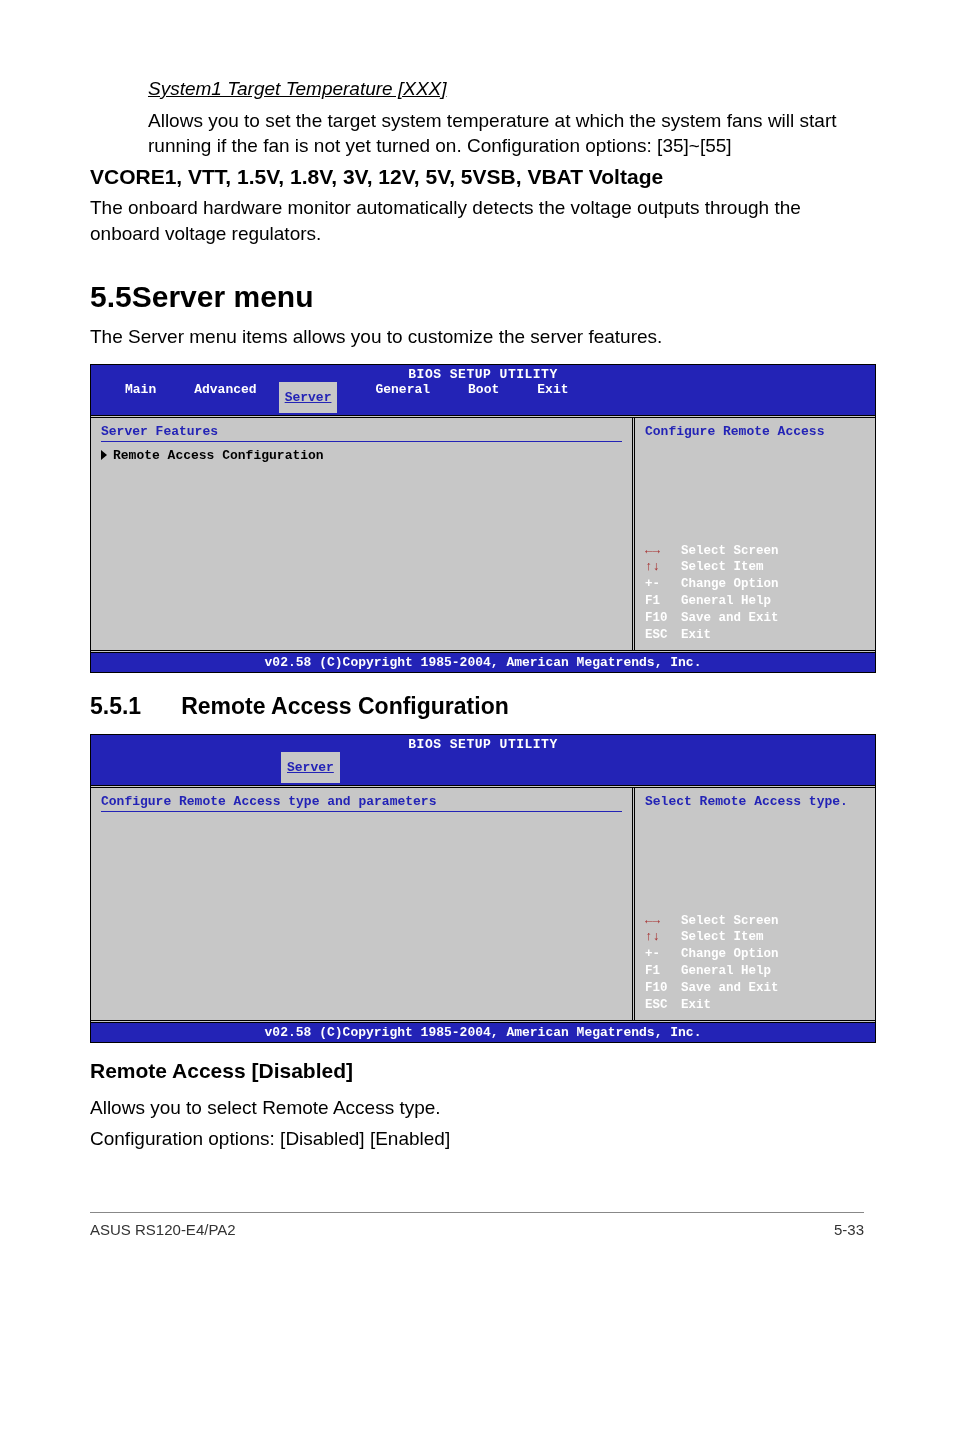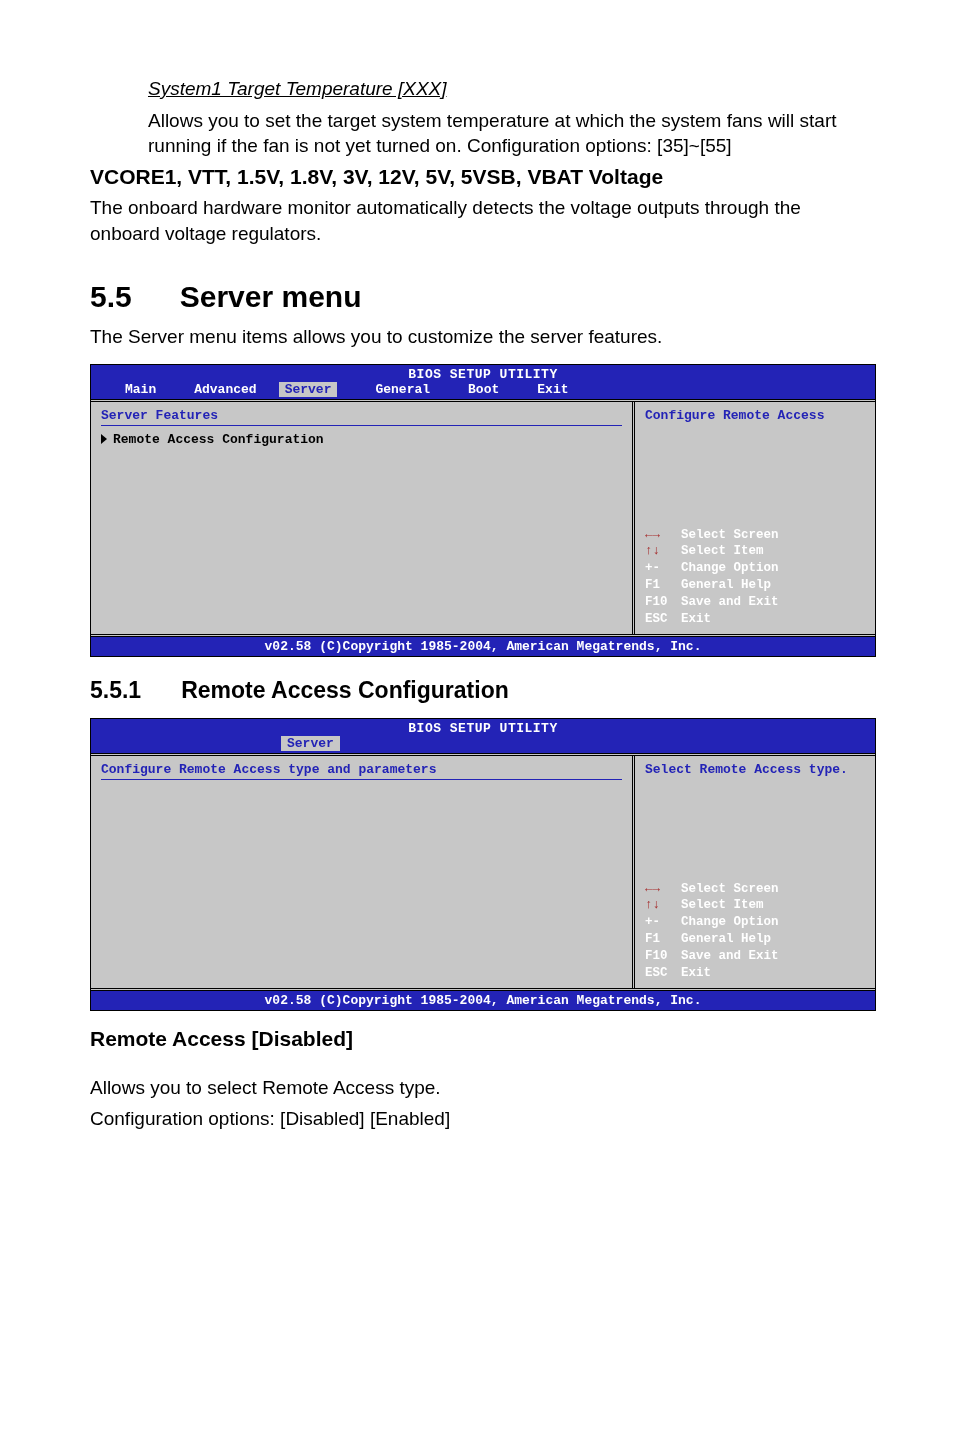--- a/index.html
+++ b/index.html
@@ -26,21 +26,20 @@
     text-decoration: underline;
   }
   .h-bold {
     font-weight: bold;
     font-size: 21px;
     margin-bottom: 4px;
   }
   .sec-title-row {
     display: flex;
     align-items: flex-start;
-    gap: 48px;
     margin-top: 34px;
     margin-bottom: 10px;
   }
   .sec-num {
     font-weight: bold;
     font-size: 30px;
   }
   .sec-text {
     font-weight: bold;
     font-size: 30px;
@@ -85,21 +84,22 @@
     padding-left: 18px;
     gap: 22px;
   }
   .tab {
     color: #fff;
     padding-left: 16px;
   }
   .tab.active {
     background: #c7c7c7;
     color: #2323b6;
-    padding: 0 6px;
+    padding: 8px 6px;
+    text-decoration: underline;
   }
   .bios-mid {
     background: #c7c7c7;
     display: flex;
     border-top: 3px double #000;
     border-bottom: 3px double #000;
   }
   .bios-left {
     flex: 1;
     padding: 6px 10px;
@@ -294,17 +294,21 @@
               <span class="k">ESC</span>
               <span>Exit</span>
             </div>
         </div>
       </div>
     </div>
     <div class="bios-footer">v02.58 (C)Copyright 1985-2004, American Megatrends, Inc.</div>
   </div>
 
   <div class="h-bold" style="margin-top:16px;">Remote Access [Disabled]</div>
-  <div class="para" style="margin-top:24px;">Allows you to select Remote Access type.</div>
+  <div class="para" style="margin-top:12px;">Allows you to select Remote Access type.</div>
   <div class="para" style="margin-top:0;">Configuration options: [Disabled] [Enabled]</div>
 
+  <div class="page-footer">
+    <span>ASUS RS120-E4/PA2</span>
+    <span>5-33</span>
+  </div>
 
 </div>
 
 </body></html>

